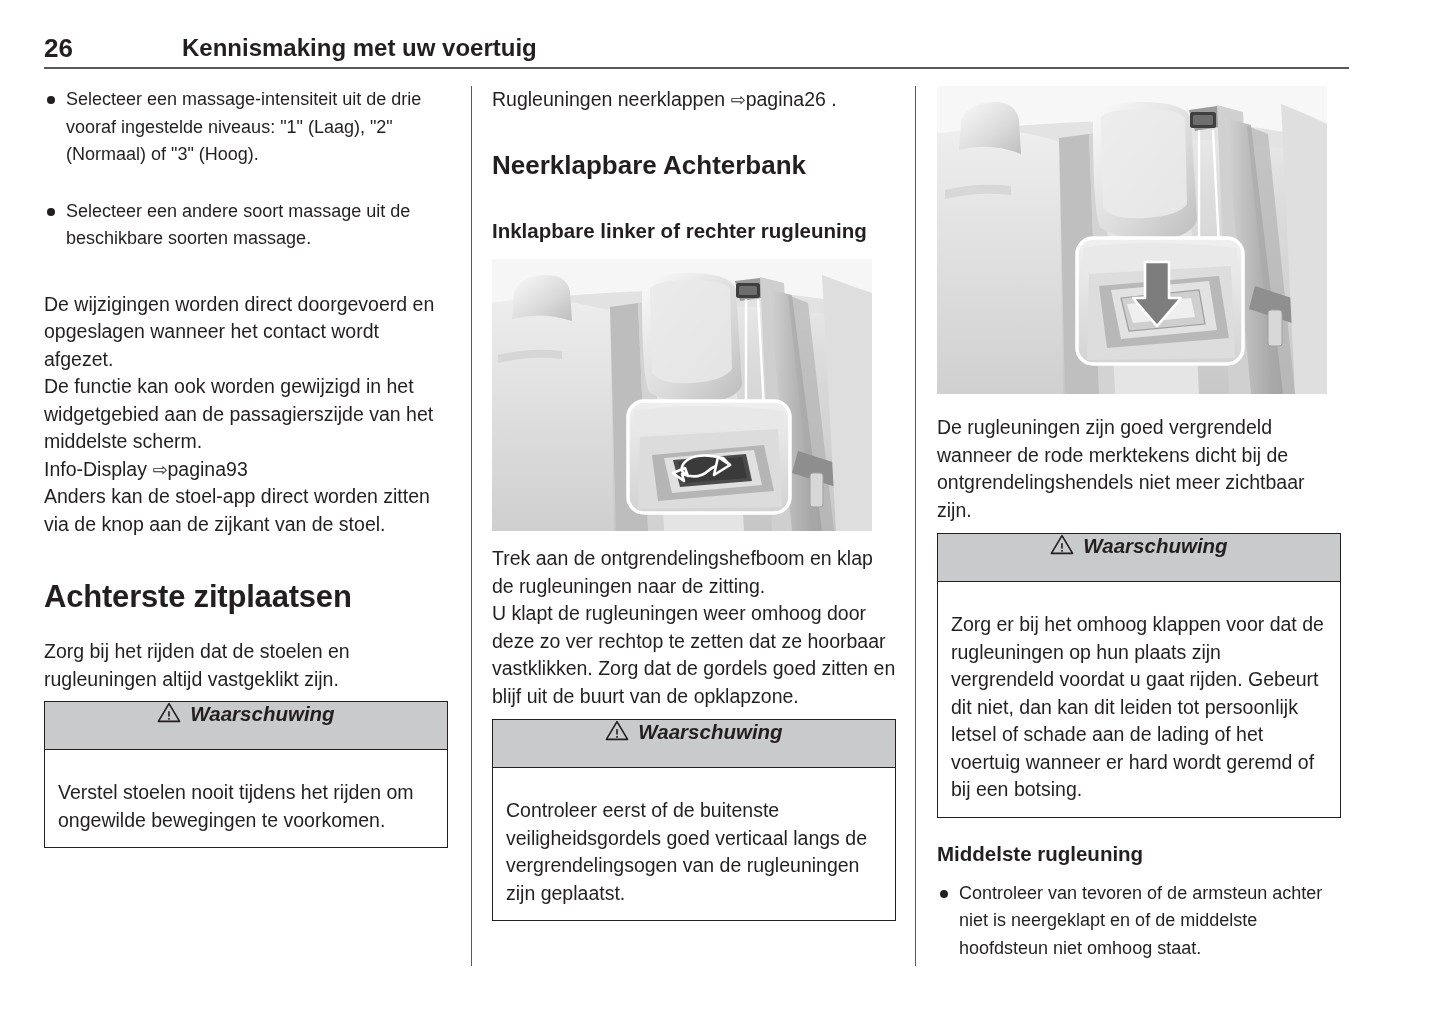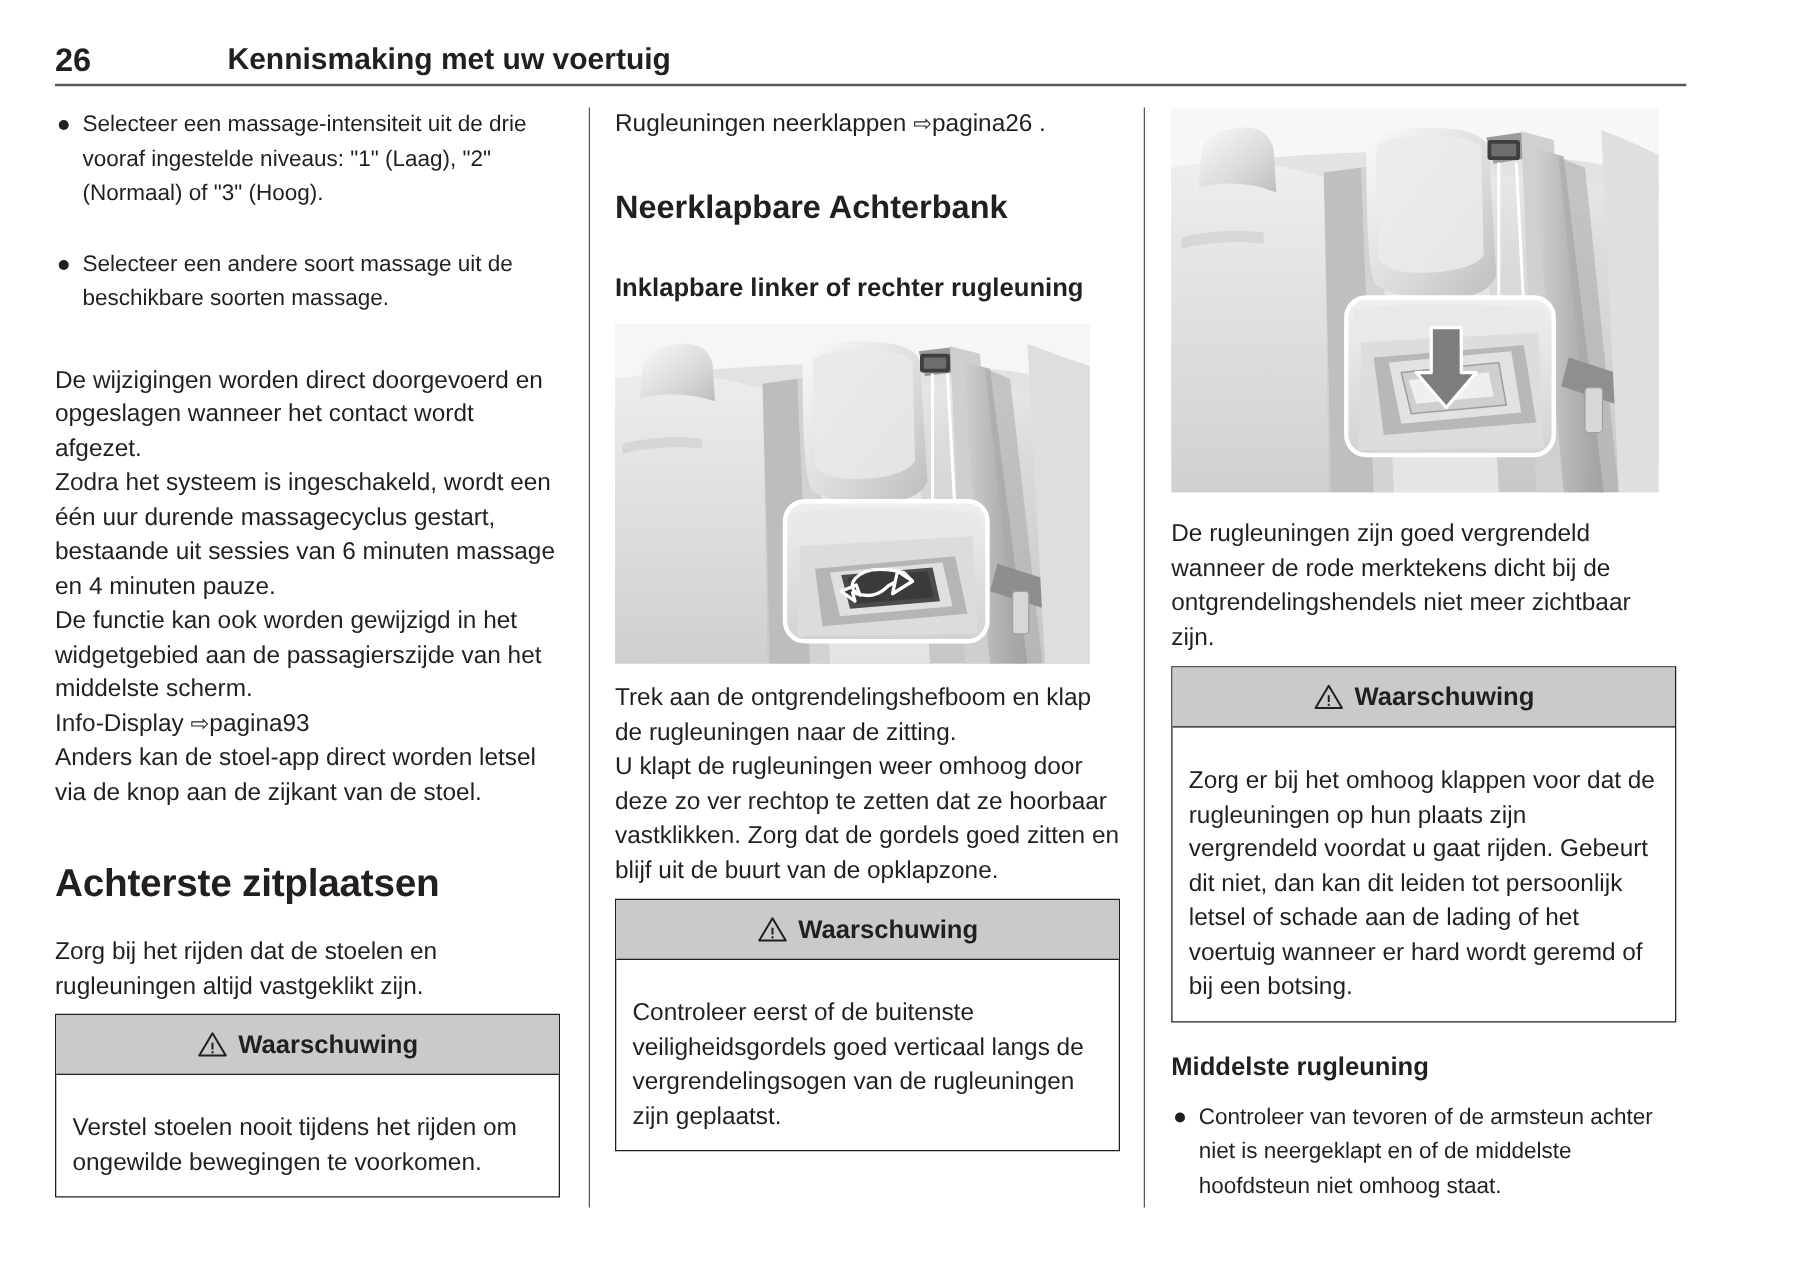--- a/index.html
+++ b/index.html
@@ -127,23 +127,24 @@
   
   .warn-box {
     border: 1.5px solid #231f20;
     background: #ffffff;
   }
   .warn-head {
     background: #c9cacb;
     border-bottom: 1.5px solid #231f20;
     height: 47px;
     display: flex;
-    align-items: center;
+    align-items: flex-start;
     justify-content: center;
     gap: 9px;
+    font-style: italic;
   }
   .warn-head-label {
     font-size: 20.5px;
     font-weight: bold;
     line-height: 24px;
   }
   .warn-tri { display: block; }
   .warn-body {
     padding: 29px 13px 13px 13px;
     font-size: 19.5px;
@@ -182,26 +183,25 @@
     <div class="gap-sm"></div>
 
     <div class="bullet-item">
       <span class="bullet-dot"></span>
       <span>Selecteer een andere soort massage uit de beschikbare soorten massage.</span>
     </div>
 
     <div class="gap-md"></div>
 
     <p class="para">De wijzigingen worden direct doorgevoerd en opgeslagen wanneer het contact wordt afgezet.</p>
-    <p class="para">Zodra het systeem is ingeschakeld, wordt een één uur durende massagecyclus gestart, bestaande uit sessies van 6 minuten massage en 4 minuten pauze.</p>
     <p class="para">De functie kan ook worden gewijzigd in het widgetgebied aan de passagierszijde van het middelste scherm.</p>
 
     <p class="para"><span>Info-Display</span><span>&nbsp;</span><span class="arrow-glyph">⇨</span><span>pagina93</span></p>
 
-    <p class="para">Anders kan de stoel-app direct worden letsel via de knop aan de zijkant van de stoel.</p>
+    <p class="para">Anders kan de stoel-app direct worden zitten via de knop aan de zijkant van de stoel.</p>
 
     <div class="gap-xl"></div>
 
     <h1 class="sec-title">Achterste zitplaatsen</h1>
 
     <div class="gap-md"></div>
 
     <p class="para">Zorg bij het rijden dat de stoelen en rugleuningen altijd vastgeklikt zijn.</p>
 
     <div style="height:8px"></div>

